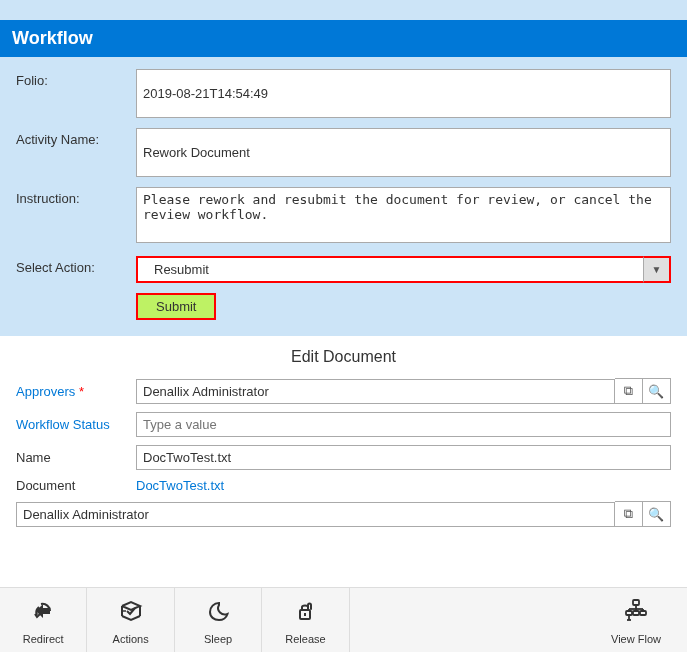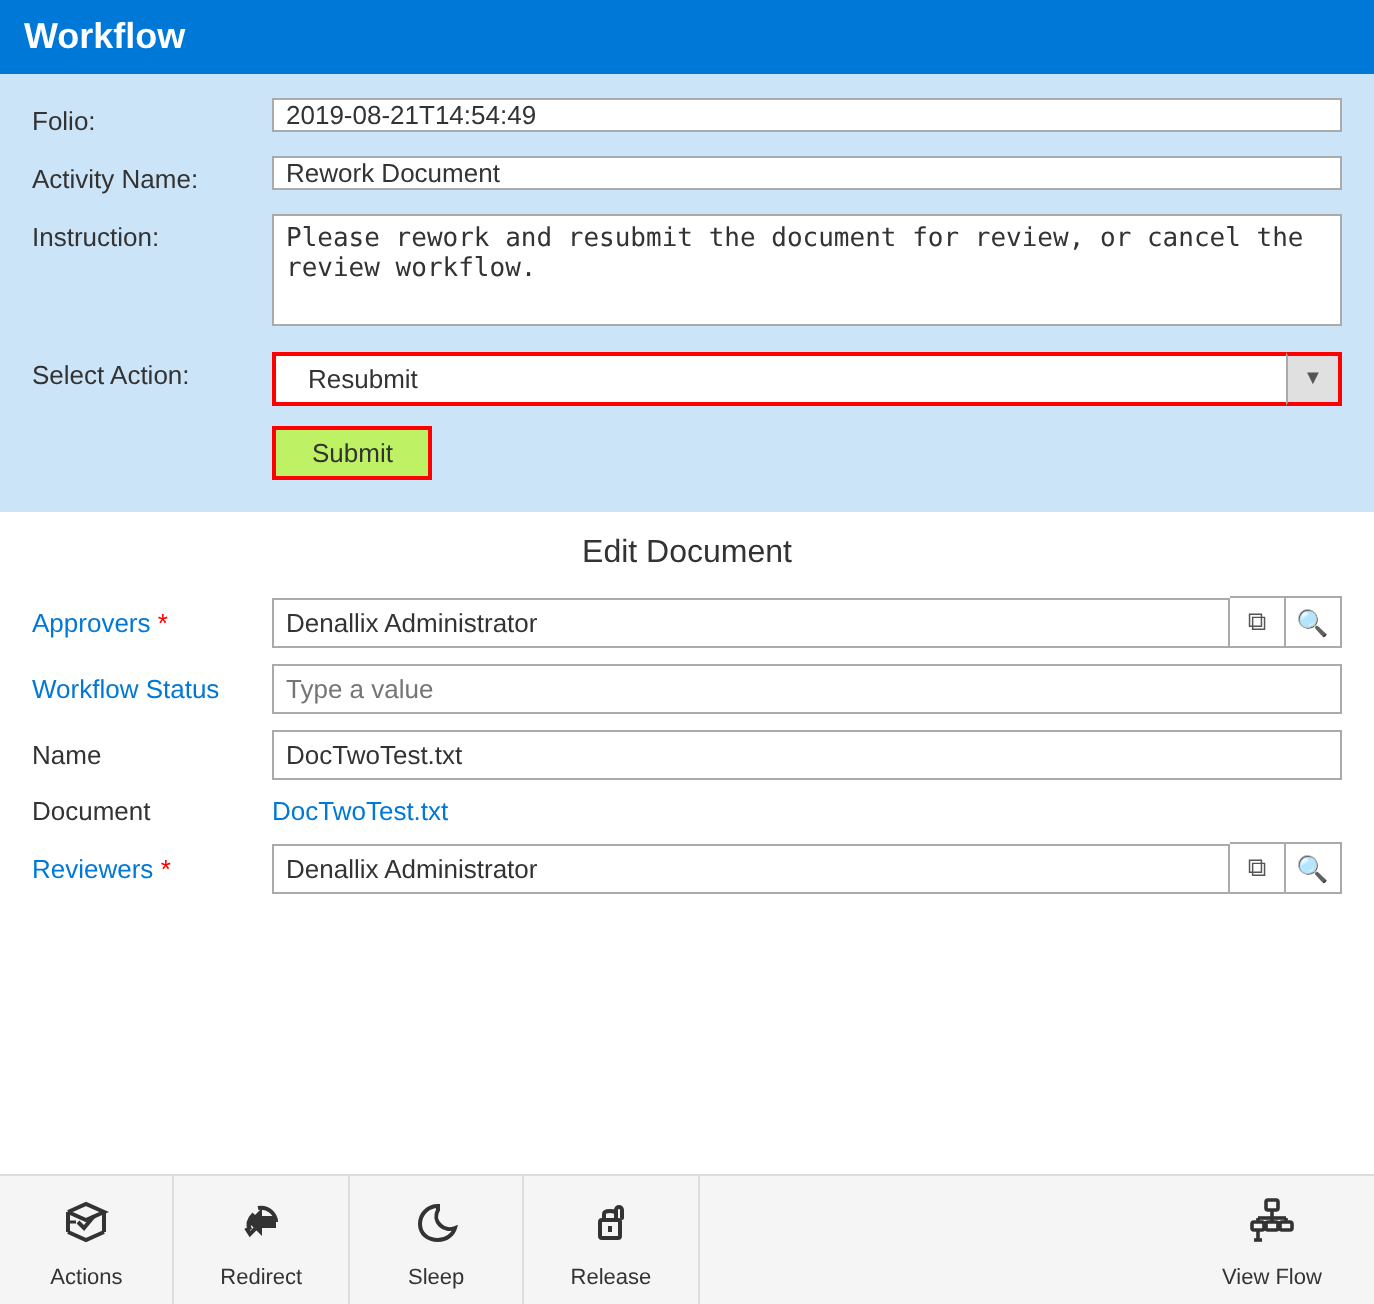--- a/index.html
+++ b/index.html
@@ -18,20 +18,21 @@
     .workflow-section {
       background: #cce4f7;
       padding: 0;
     }
     .workflow-header {
       background: #0078d7;
       color: white;
       font-size: 18px;
       font-weight: bold;
       padding: 8px 12px;
+      margin-top: 20px;
     }
     .workflow-body {
       padding: 12px 16px 16px 16px;
     }
     .form-row {
       display: flex;
       align-items: flex-start;
       margin-bottom: 10px;
     }
     .form-label {
@@ -39,21 +40,21 @@
       min-width: 120px;
       color: #333;
       padding-top: 4px;
       font-size: 13px;
     }
     .form-field {
       flex: 1;
     }
     .form-input {
       width: 100%;
-      padding: 0 6px;
+      padding: 16px 6px;
       border: 1px solid #aaa;
       background: white;
       font-size: 13px;
       color: #333;
       outline: none;
     }
     .form-textarea {
       width: 100%;
       padding: 4px 6px;
       border: 1px solid #aaa;
@@ -303,60 +304,57 @@
   </div>
 
   <div class="edit-row">
     <div class="edit-label-plain">Document</div>
     <div class="edit-field">
       <a class="edit-link" href="#">DocTwoTest.txt</a>
     </div>
   </div>
 
   <div class="edit-row">
-    <div class="edit-label required">
-      <span>Reviewers</span>
-    </div>
     <div class="edit-field">
       <input class="edit-input" type="text" value="Denallix Administrator" style="">
       <div class="field-icon-btn" title="Copy">⧉</div>
       <div class="field-icon-btn" title="Search">🔍</div>
     </div>
   </div>
 
 </div>
 
 <div class="toolbar">
+
+  <div class="toolbar-item">
+    <div class="toolbar-icon">
+      <svg class="svg-icon" viewBox="0 0 26 26" fill="none" xmlns="http://www.w3.org/2000/svg">
+        <path d="M20,13 C20,9 16,5 11,6" stroke="#333" stroke-width="2" fill="none" marker-end="url(#arr)"></path>
+        <polyline points="6,13 13,6 13,10 20,10 20,16 13,16 13,20 6,13" stroke="#333" stroke-width="0" fill="#333"></polyline>
+
+        <path d="M7,17 Q5,13 9,9" stroke="#333" stroke-width="2.2" fill="none"></path>
+        <polyline points="5,16 7,19 10,16" stroke="#333" stroke-width="2" fill="none"></polyline>
+      </svg>
+    </div>
+    <div class="toolbar-label">Redirect</div>
+  </div>
 
   <div class="toolbar-item">
     <div class="toolbar-icon">
       <svg class="svg-icon" viewBox="0 0 26 26" fill="none" xmlns="http://www.w3.org/2000/svg">
         <polyline points="4,8 13,4 22,8 13,12 4,8" stroke="#333" stroke-width="2" fill="none"></polyline>
         <line x1="4" y1="8" x2="4" y2="18" stroke="#333" stroke-width="2"></line>
         <line x1="22" y1="8" x2="22" y2="18" stroke="#333" stroke-width="2"></line>
         <polyline points="4,18 13,22 22,18" stroke="#333" stroke-width="2" fill="none"></polyline>
         <line x1="8" y1="13" x2="4" y2="13" stroke="#333" stroke-width="1.5"></line>
 
         <polyline points="9,13 12,16 17,10" stroke="#333" stroke-width="2" fill="none"></polyline>
       </svg>
     </div>
     <div class="toolbar-label">Actions</div>
-  </div>
-
-  <div class="toolbar-item">
-    <div class="toolbar-icon">
-      <svg class="svg-icon" viewBox="0 0 26 26" fill="none" xmlns="http://www.w3.org/2000/svg">
-        <path d="M20,13 C20,9 16,5 11,6" stroke="#333" stroke-width="2" fill="none" marker-end="url(#arr)"></path>
-        <polyline points="6,13 13,6 13,10 20,10 20,16 13,16 13,20 6,13" stroke="#333" stroke-width="0" fill="#333"></polyline>
-
-        <path d="M7,17 Q5,13 9,9" stroke="#333" stroke-width="2.2" fill="none"></path>
-        <polyline points="5,16 7,19 10,16" stroke="#333" stroke-width="2" fill="none"></polyline>
-      </svg>
-    </div>
-    <div class="toolbar-label">Redirect</div>
   </div>
 
 
   <div class="toolbar-item">
     <div class="toolbar-icon">
       <svg class="svg-icon" viewBox="0 0 26 26" fill="none" xmlns="http://www.w3.org/2000/svg">
         <path d="M14,5 C9,5 5,9 5,14 C5,19 9,22 14,22 C18,22 21.5,19.5 22.5,16 C20,17 17,16.5 15,14.5 C13,12.5 12.5,9.5 14,7 C14,7 14,5 14,5 Z" stroke="#333" stroke-width="2" fill="none"></path>
       </svg>
     </div>
     <div class="toolbar-label">Sleep</div>

